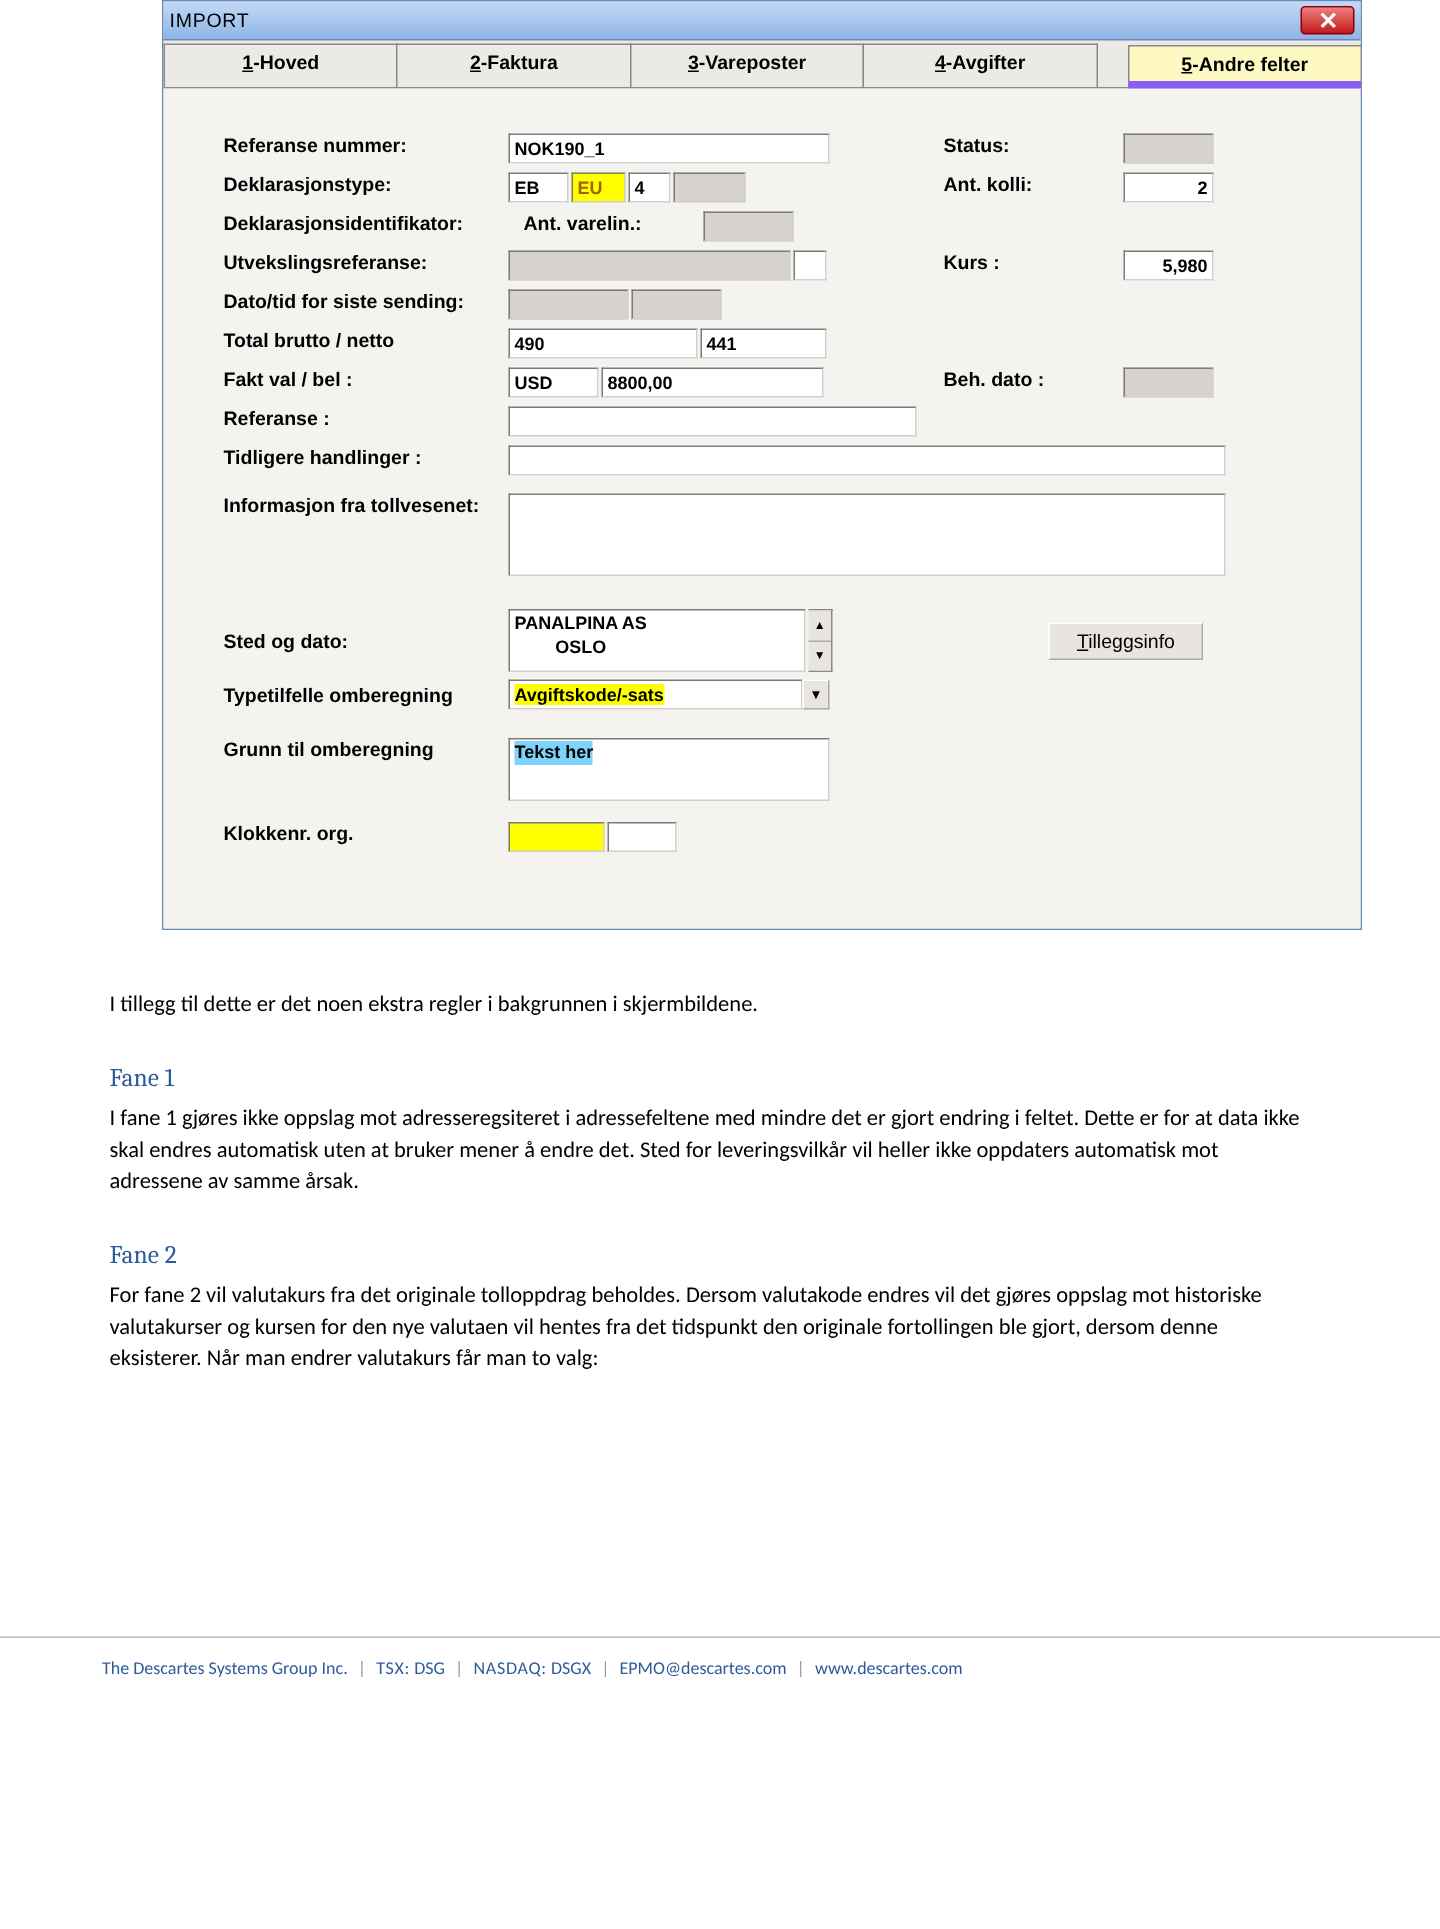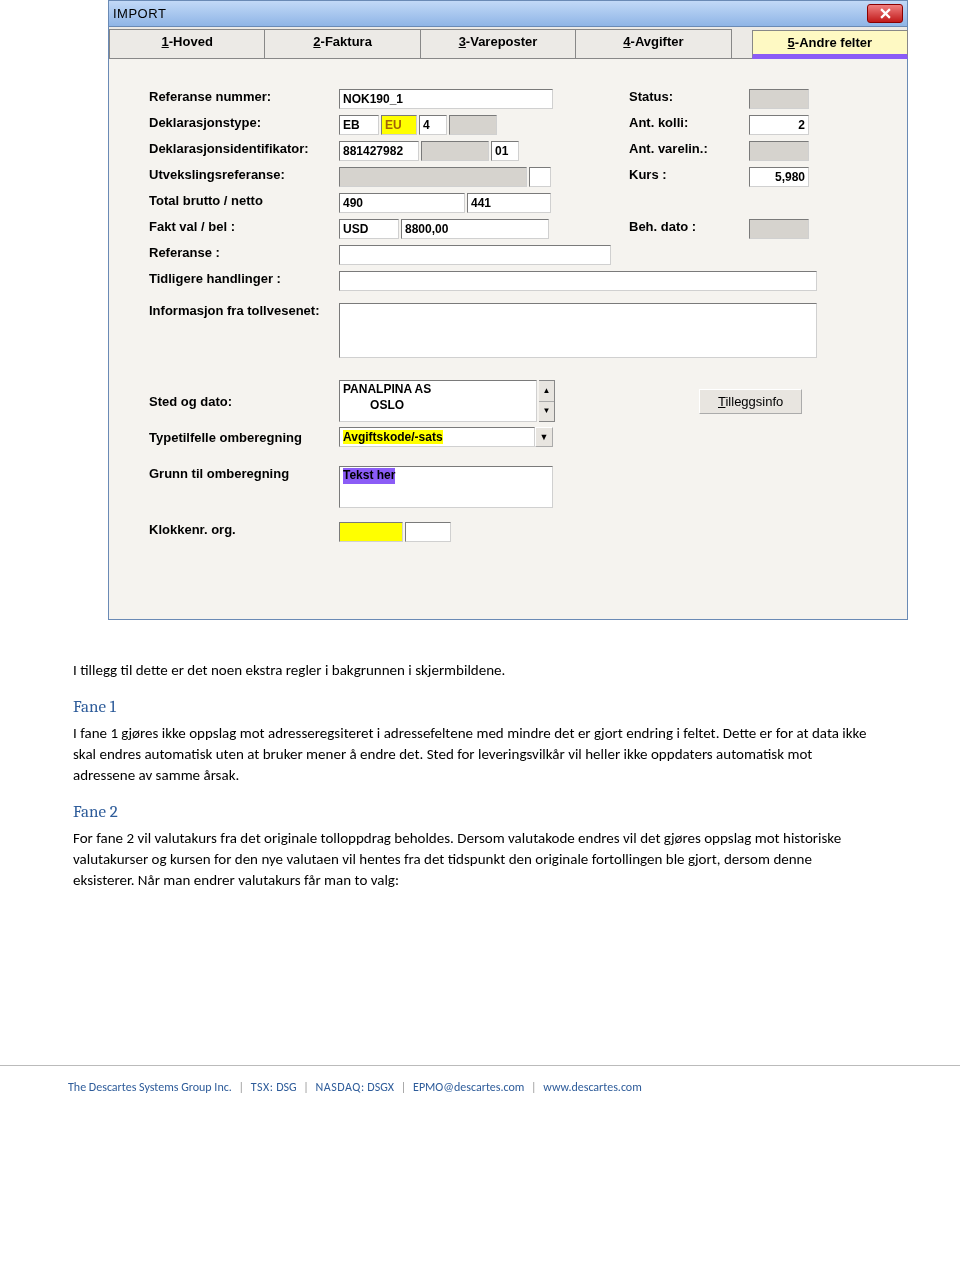--- a/index.html
+++ b/index.html
@@ -160,21 +160,21 @@
     color: #000;
     margin-top: 40px;
     padding: 0 0 0 5px;
   }
   .body-text p { margin: 0 0 14px 0; }
   .body-text h3 {
     color: #2e5c9a;
     font-family: Cambria, Georgia, serif;
     font-size: 17px;
     font-weight: normal;
-    margin: 14px 0 4px 0;
+    margin: 27px 0 4px 0;
   }
 
   .footer {
     margin-top: 140px;
     border-top: 1px solid #bbb;
     padding: 14px 68px 20px 68px;
     font-family: Calibri, Arial, sans-serif;
     font-size: 12px;
     color: #2e5c9a;
   }
@@ -227,43 +227,45 @@
           <span class="inp ro" style="width:48px"></span>
         </div>
         <div class="lbl-right">Ant. kolli:</div>
         <div class="fields-right">
           <span class="inp" style="width:60px;justify-content:flex-end">2</span>
         </div>
       </div>
 
       <div class="row">
         <div class="lbl-left">Deklarasjonsidentifikator:</div>
-        <div class="fields-left">
-          <span class="inp" style="width:80px">881427982</span>
-          <span class="inp ro" style="width:68px"></span>
-          <span class="inp" style="width:28px">01</span>
-        </div>
         <div class="lbl-right">Ant. varelin.:</div>
         <div class="fields-right">
           <span class="inp ro" style="width:60px"></span>
         </div>
       </div>
 
       <div class="row">
         <div class="lbl-left">Utvekslingsreferanse:</div>
         <div class="fields-left">
           <span class="inp ro" style="width:188px"></span>
           <span class="inp" style="width:22px"></span>
         </div>
         <div class="lbl-right">Kurs :</div>
         <div class="fields-right">
           <span class="inp" style="width:60px;justify-content:flex-end">5,980</span>
         </div>
       </div>
 
+      <div class="row">
+        <div class="lbl-left">Dato/tid for siste sending:</div>
+        <div class="fields-left">
+          <span class="inp ro" style="width:80px"></span>
+          <span class="inp ro" style="width:60px"></span>
+        </div>
+      </div>
 
       <div class="row">
         <div class="lbl-left">Total brutto / netto</div>
         <div class="fields-left">
           <span class="inp" style="width:126px">490</span>
           <span class="inp" style="width:84px">441</span>
         </div>
       </div>
 
       <div class="row">
@@ -323,21 +325,21 @@
                 <span style="background:#ffff00"><span>Avgiftskode/-sats</span></span>
               </span>
             <div class="dd-btn">▼</div>
           </div>
         </div>
       </div>
 
       <div class="row" style="margin-top:18px">
         <div class="lbl-left">Grunn til omberegning</div>
         <div class="fields-left">
-          <span class="inp ta2" style="width:214px;background:#fff"><span style="background:#8b5cf6">Tekst her</span></span>
+          <span class="inp ta2" style="width:214px;background:#fff"><span style="background:#7dd3fc">Tekst her</span></span>
         </div>
       </div>
 
       <div class="row" style="margin-top:14px">
         <div class="lbl-left">Klokkenr. org.</div>
         <div class="fields-left">
           <span class="inp" style="width:64px;background:#ffff00"></span>
           <span class="inp" style="width:46px"></span>
         </div>
       </div>

